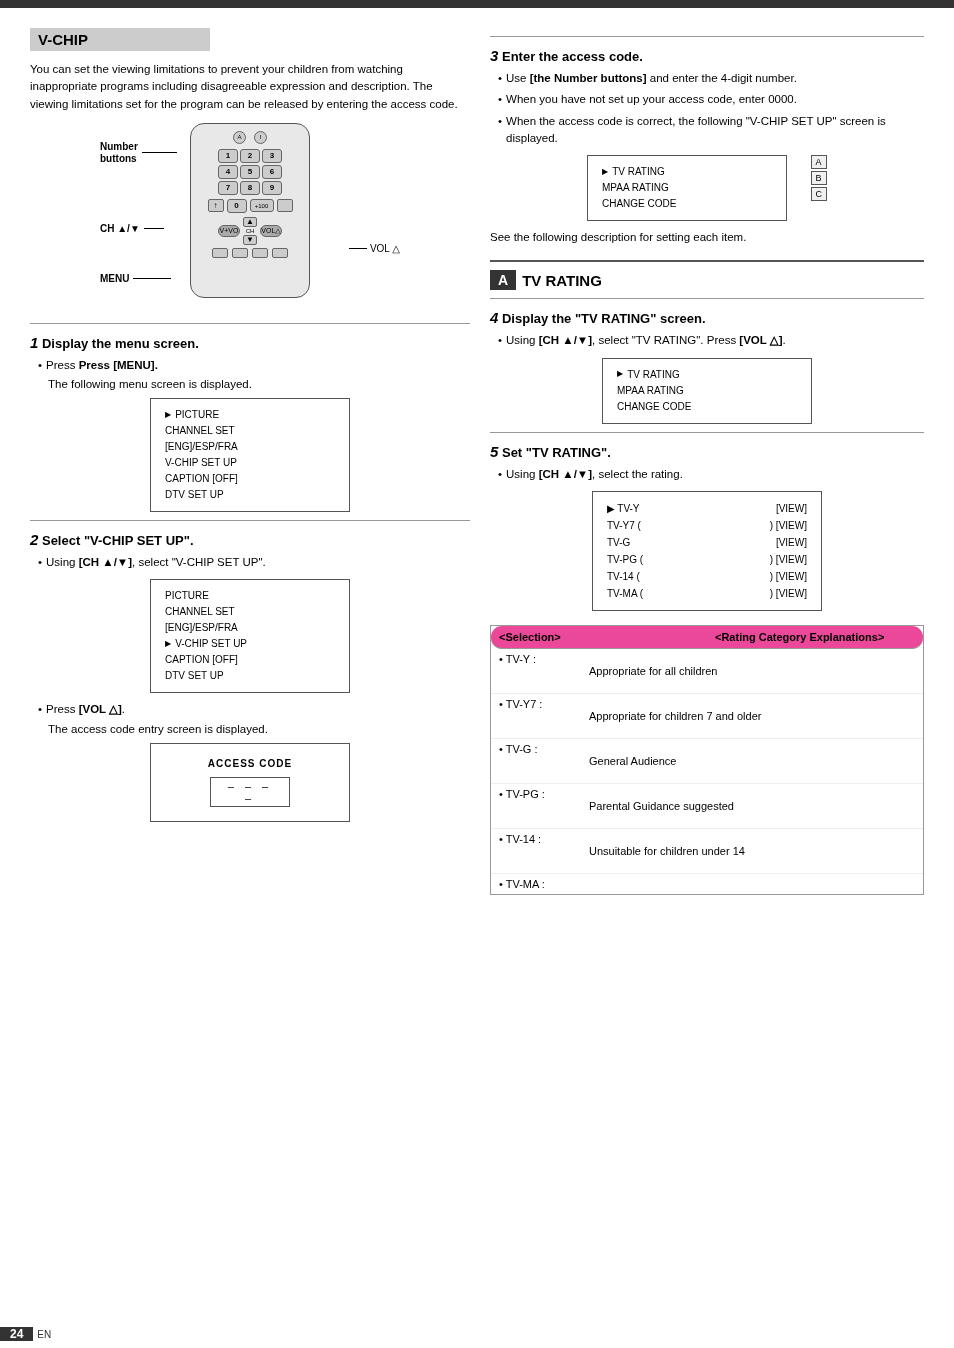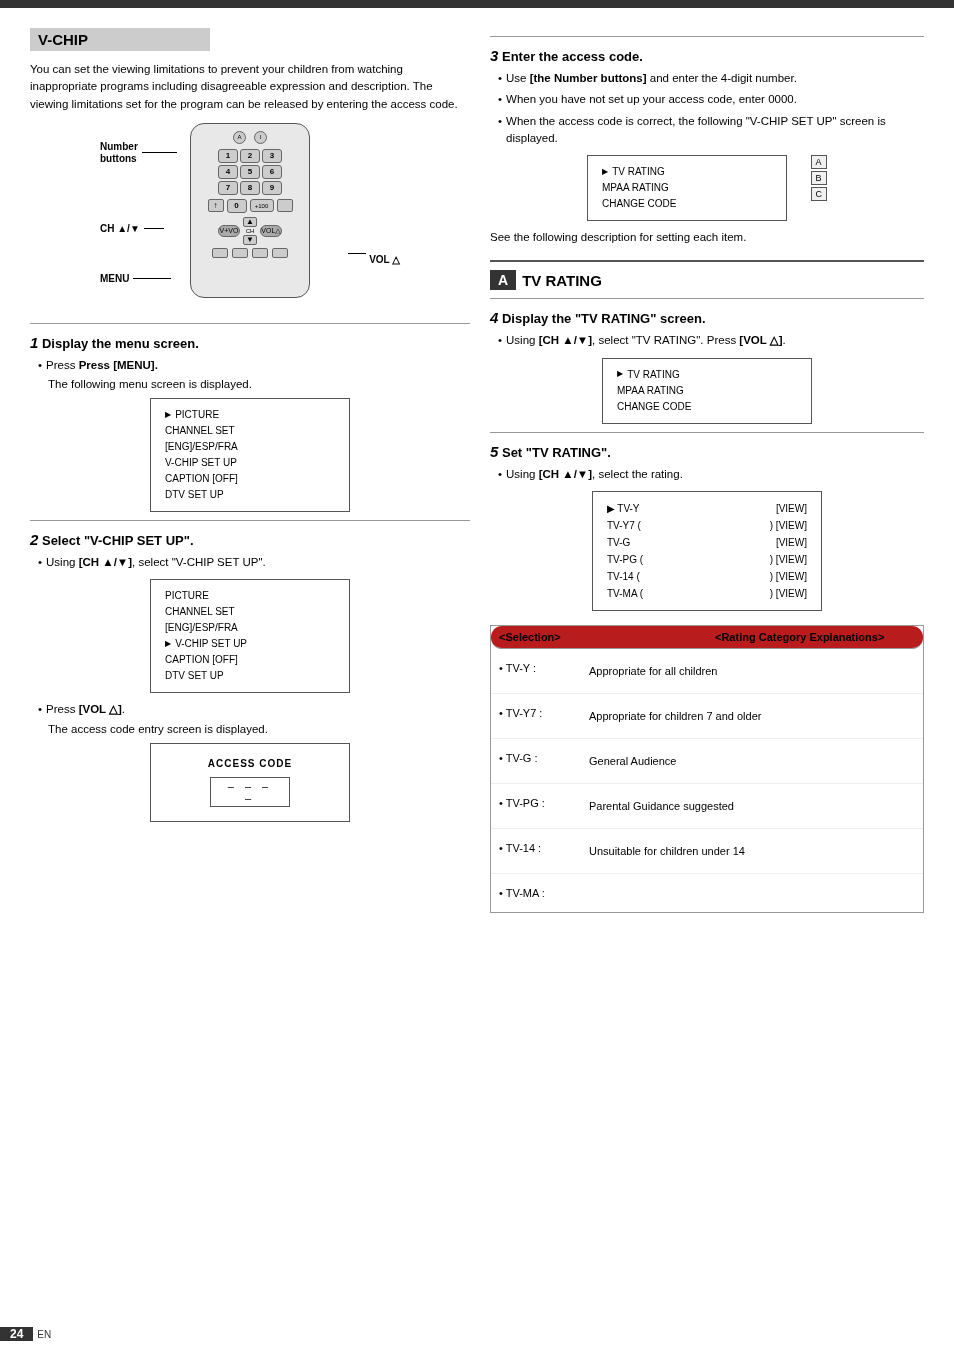--- a/index.html
+++ b/index.html
@@ -160,21 +160,21 @@
     }
 
     .table-section {
       border: 1.5px solid #999;
       margin-top: 14px;
       font-size: 11px;
     }
 
     .table-section .table-header-row {
       display: flex;
-      background: #b91c1c;
+      background: #ec4899;
       border-bottom: 1px solid #999;
       border-radius: 11px;
     }
 
     .table-section .table-header-row .col {
       flex: 1;
       padding: 5px 8px;
       font-weight: bold;
       font-size: 11px;
     }
@@ -188,21 +188,21 @@
       display: flex;
       border-bottom: 1px solid #eee;
     }
 
     .table-section .table-row-data:last-child {
       border-bottom: none;
     }
 
     .table-section .table-row-data .col-left {
       width: 90px;
-      padding: 13px 8px;
+      padding: 4px 8px;
       flex-shrink: 0;
     }
 
     .table-section .table-row-data .col-right {
       flex: 1;
       padding: 16px 8px;
     }
 
     .bottom-bar {
       position: absolute;
@@ -296,21 +296,21 @@
         <div style="position:absolute;left:0;top:100px;display:flex;align-items:center;">
           <span style="font-size:10px;font-weight:bold;">CH ▲/▼</span>
           <div style="border-top:1px solid #000;width:20px;margin-left:4px;"></div>
         </div>
         <div style="position:absolute;left:0;top:150px;display:flex;align-items:center;">
           <span style="font-size:10px;font-weight:bold;">MENU</span>
           <div style="border-top:1px solid #000;width:38px;margin-left:4px;"></div>
         </div>
         <div style="position:absolute;right:0;top:120px;display:flex;align-items:center;">
           <div style="border-top:1px solid #000;width:18px;margin-right:3px;"></div>
-          <span style="font-size:10px;font-weight:bold;margin-top:11px;">VOL △</span>
+          <span style="font-size:10px;font-weight:normal;">VOL △</span>
         </div>
       </div>
     </div>
 
     
     <hr class="divider-line">
     <div class="step-header">
       <span class="step-num">1</span>
       <span> </span>
       <span>Display the menu screen.</span>

